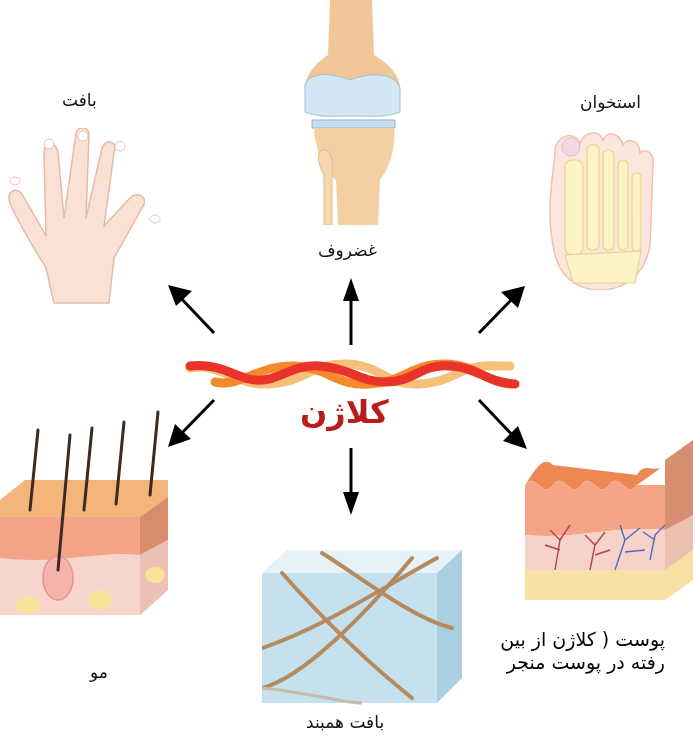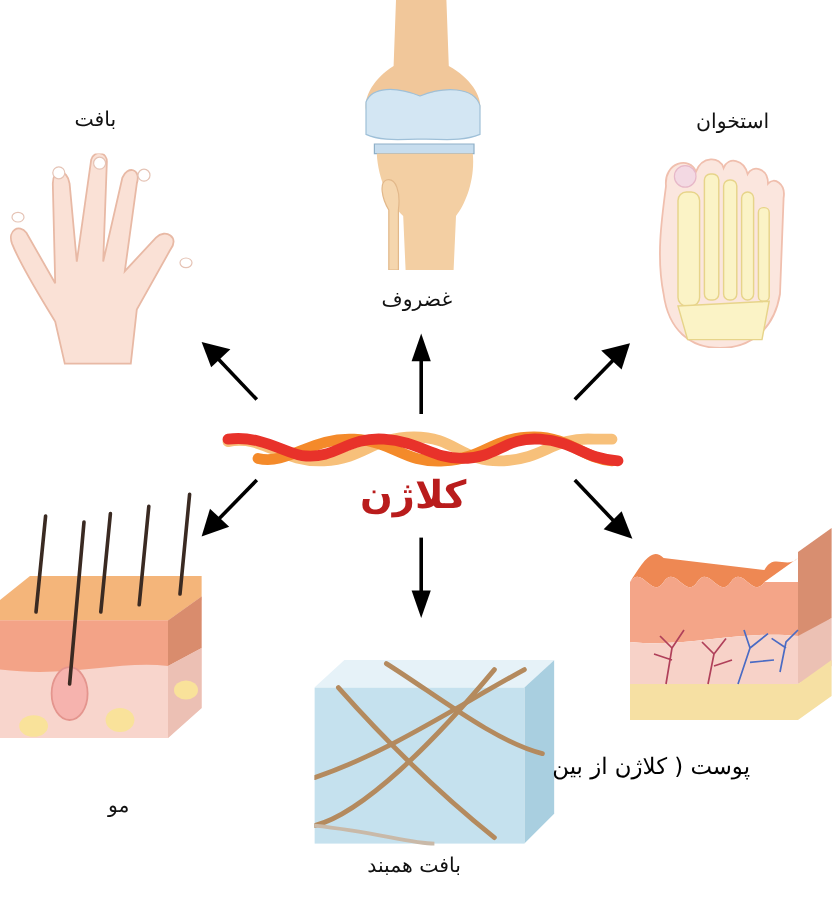--- a/index.html
+++ b/index.html
@@ -1,21 +1,21 @@
 <!DOCTYPE html>
 <html><head>
 <meta charset="utf-8">
 <style>
   html, body { margin:0; padding:0; background:#ffffff; }
   body { width:695px; height:752px; position:relative; overflow:hidden;
          font-family:"DejaVu Sans", sans-serif; }
   .abs { position:absolute; }
   .label { position:absolute; direction:rtl; color:#111; font-family:"DejaVu Sans", sans-serif; font-size:17px; white-space:nowrap; }
   .center-title { position:absolute; direction:rtl; font-family:"DejaVu Sans", sans-serif; font-weight:bold; font-size:32px; color:#b91c1c; }
-  .caption { position:absolute; direction:rtl; text-align:right; font-family:"DejaVu Sans", sans-serif; font-size:19px; line-height:23px; color:#000; }
+  .caption { position:absolute; direction:rtl; text-align:right; font-family:"DejaVu Sans", sans-serif; font-size:19px; line-height:23px; color:#000;margin-left:40px; }
   svg { display:block; }
 </style>
 </head>
 <body>
 
 <svg class="abs" style="left:0;top:0" width="695" height="752">
   <defs>
     <marker id="ah" markerWidth="10" markerHeight="10" refX="6" refY="5" orient="auto" markerUnits="userSpaceOnUse">
       <path d="M0,0 L14,5 L0,10 z" transform="scale(1)" fill="#000"></path>
     </marker>
@@ -130,13 +130,14 @@
     <path d="M30,130 L35,100 L25,90 M35,100 L45,85 M35,110 L20,105"></path>
     <path d="M65,130 L70,105 L60,95 M70,105 L80,92 M70,115 L85,110"></path>
   </g>
   <g stroke="#4a6bc4" stroke-width="1.4" fill="none">
     <path d="M90,130 L100,100 L95,85 M100,100 L115,88 M100,112 L120,110"></path>
     <path d="M125,120 L130,95 L140,85 M130,100 L118,92"></path>
   </g>
 </svg>
 <div class="caption" style="left:455px;top:628px;width:170px;">
   <div>پوست ( کلاژن از بین</div>
+  <div>رفته در پوست منجر</div>
 </div>
 
 </body></html>

